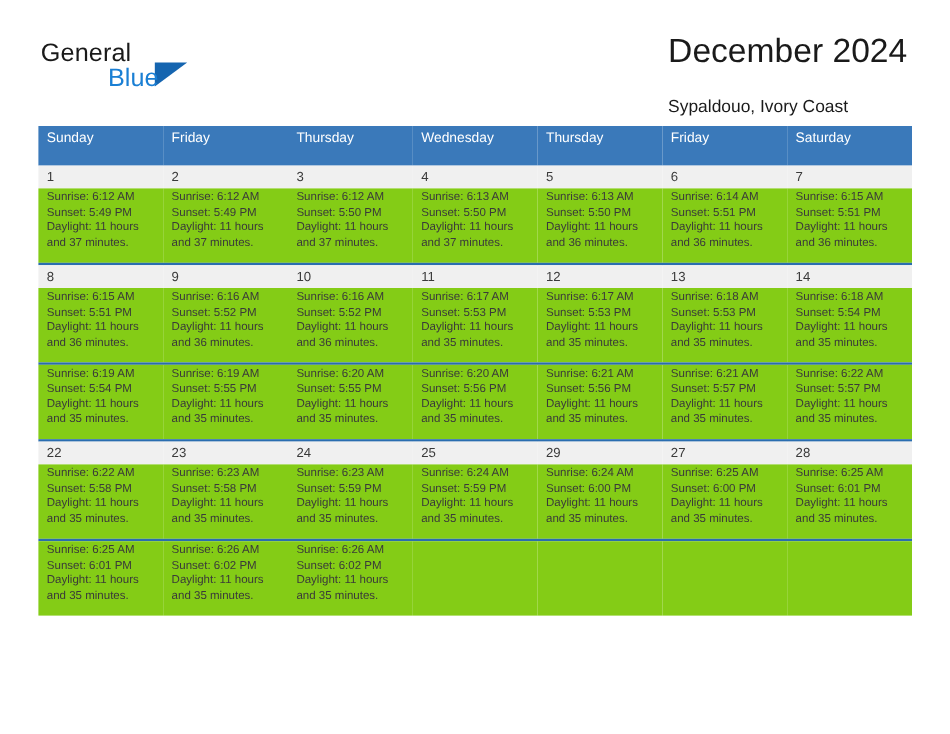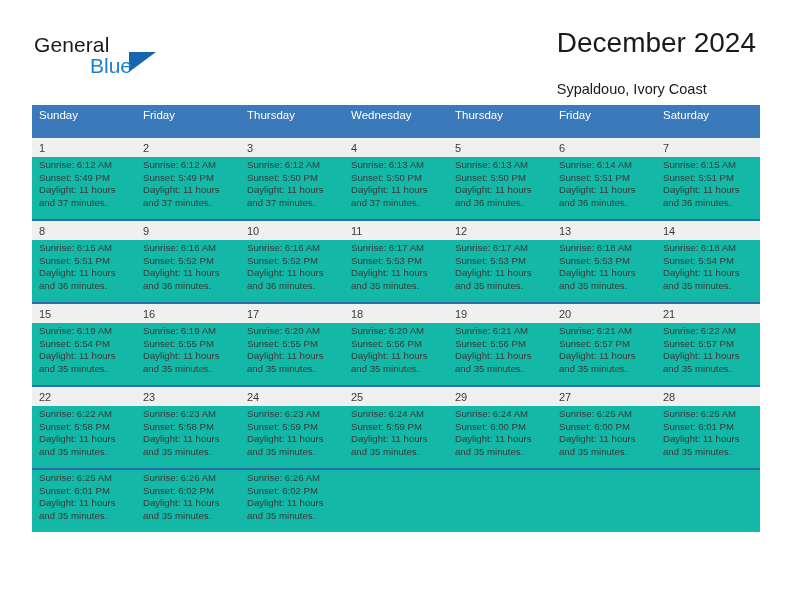--- a/index.html
+++ b/index.html
@@ -106,21 +106,21 @@
   .daynum-row td {
     background: #f0f0f0;
     font-size: 11px;
     color: #3a3a3a;
     padding: 4px 0 3px 7px;
     line-height: 12px;
     border: none;
     vertical-align: top;
   }
   .detail-row td {
-    background: #14b8a6;
+    background: #84cc16;
     font-size: 9.6px;
     color: #3a3a3a;
     padding: 2px 6px 0 7px;
     line-height: 12.6px;
     border: none;
     vertical-align: top;
     height: 60px;
   }
   .detail-row td .line {
     display: block;
@@ -285,29 +285,20 @@
           <td>
             <span class="line">Sunrise: 6:18 AM</span>
             <span class="line">Sunset: 5:54 PM</span>
             <span class="line">Daylight: 11 hours</span>
             <span class="line">and 35 minutes.</span>
           </td>
         </tr>
         <tr class="week-sep">
           <td colspan="7"></td>
         </tr>
-        <tr class="daynum-row">
-          <td>15</td>
-          <td>16</td>
-          <td>17</td>
-          <td>18</td>
-          <td>19</td>
-          <td>20</td>
-          <td>21</td>
-        </tr>
         <tr class="detail-row">
           <td>
             <span class="line">Sunrise: 6:19 AM</span>
             <span class="line">Sunset: 5:54 PM</span>
             <span class="line">Daylight: 11 hours</span>
             <span class="line">and 35 minutes.</span>
           </td>
           <td>
             <span class="line">Sunrise: 6:19 AM</span>
             <span class="line">Sunset: 5:55 PM</span>

